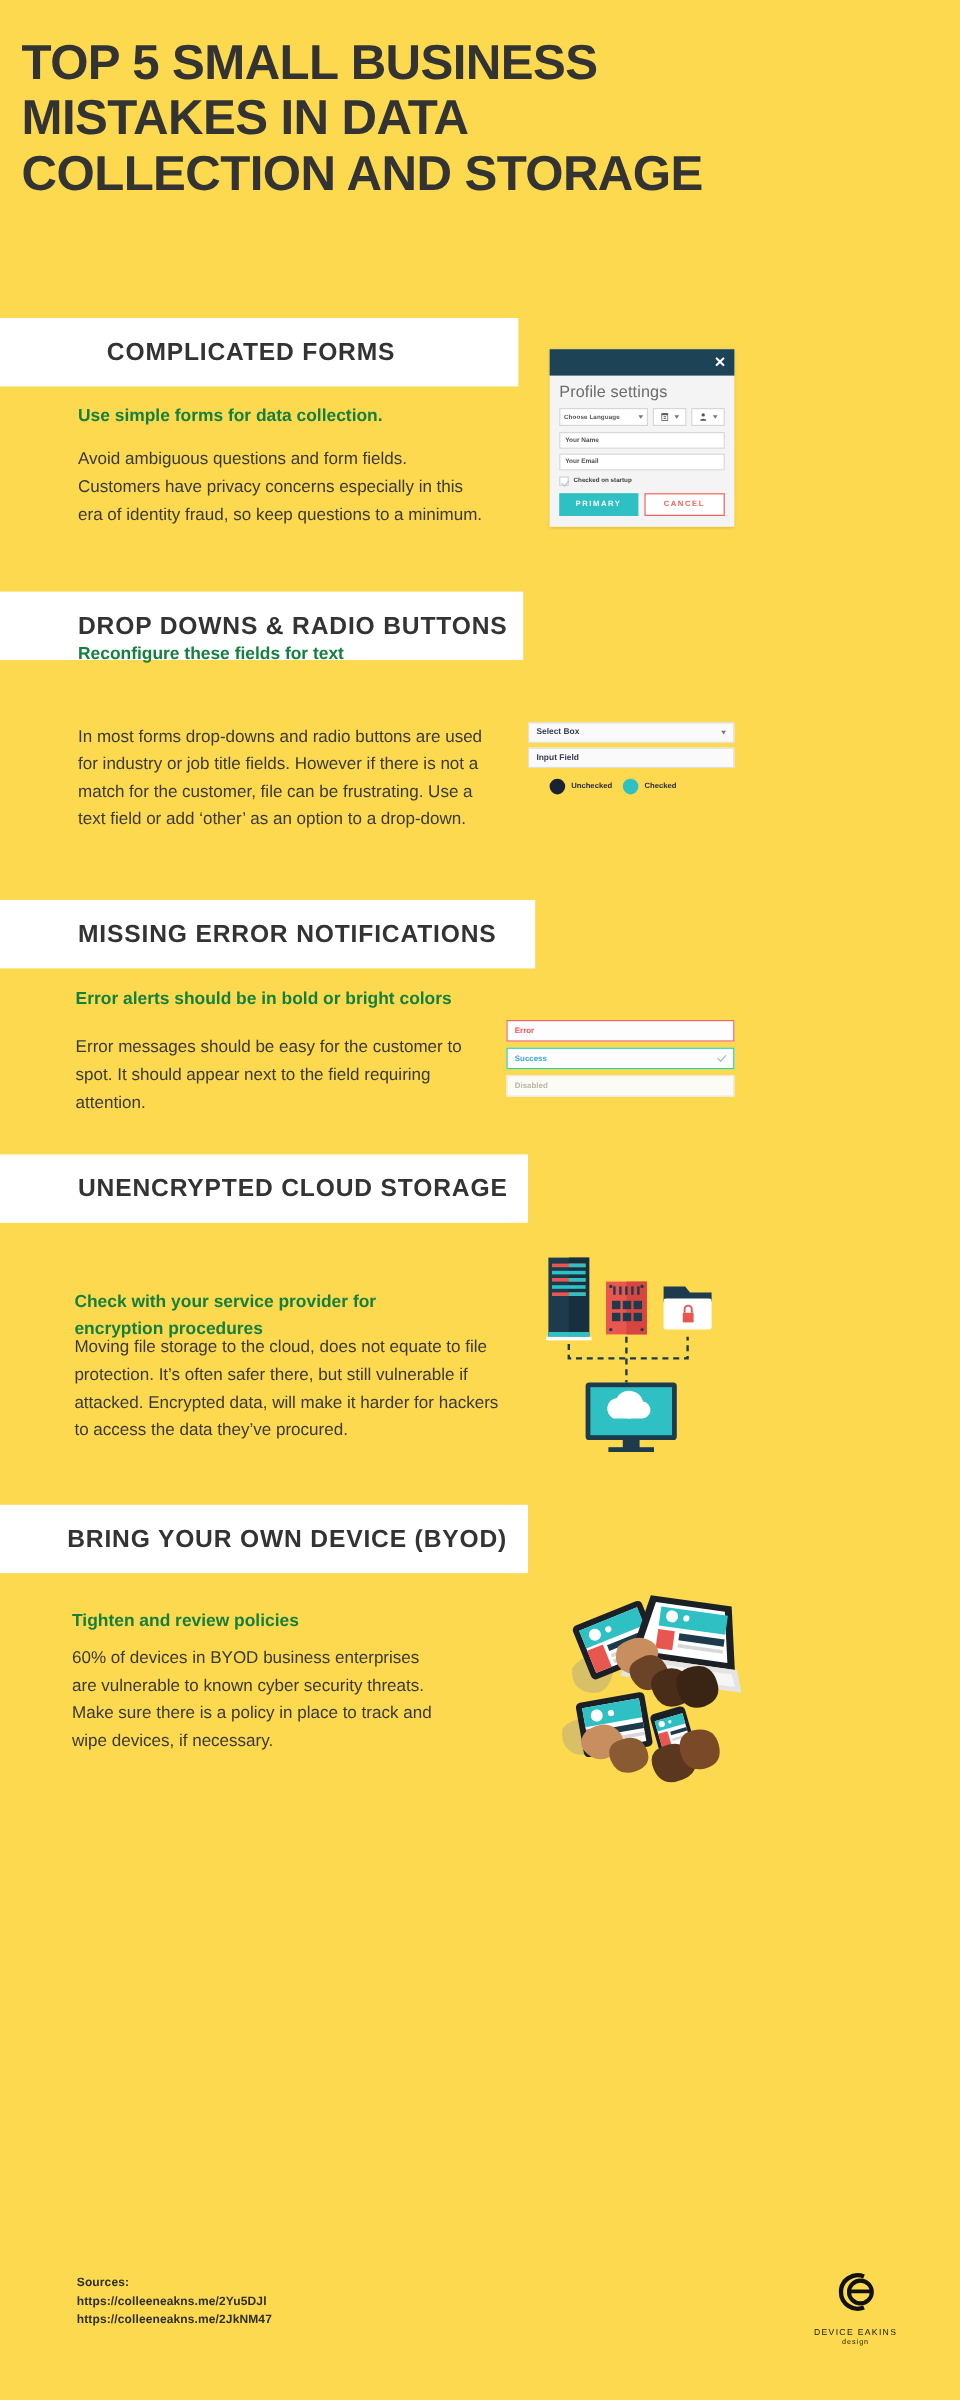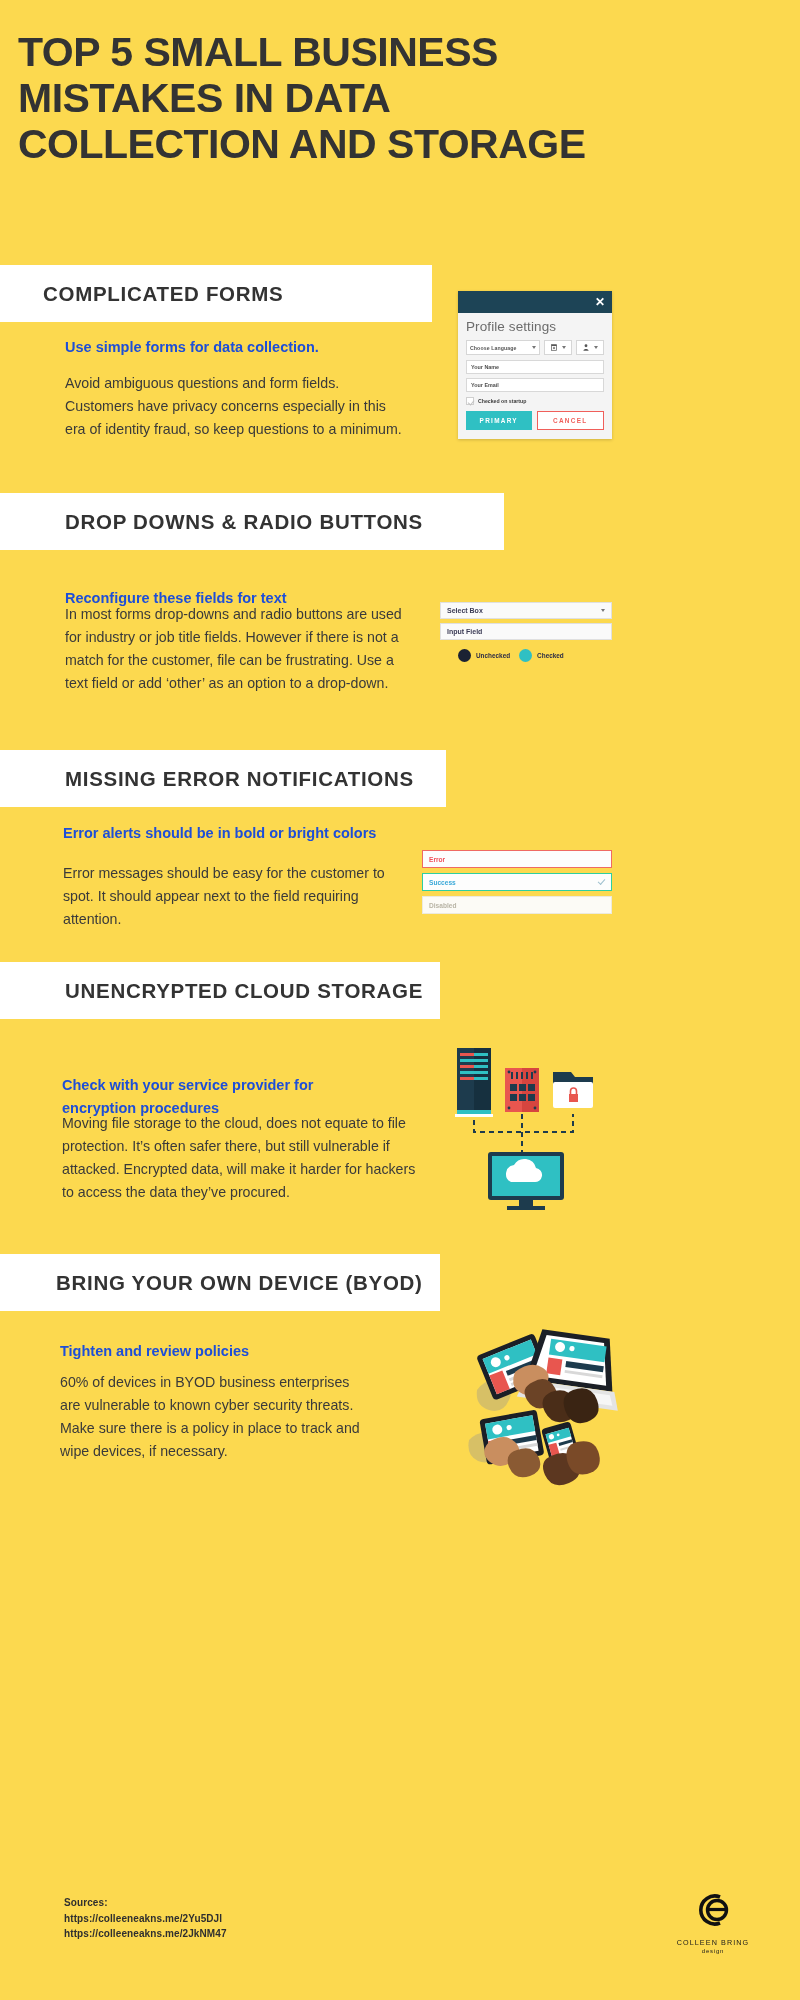--- a/index.html
+++ b/index.html
@@ -47,21 +47,21 @@
     color: #333333;
     text-transform: uppercase;
     white-space: nowrap;
   }
 
   
   .lede {
     position: absolute;
     font-size: 14.5px;
     font-weight: 700;
-    color: #1d4ed8;
+    color: #15803d;
     line-height: 1.45;
   }
   .body {
     position: absolute;
     font-size: 14.2px;
     font-weight: 400;
     color: #3a3a3a;
     line-height: 1.62;
   }
 
@@ -242,21 +242,21 @@
   .logo-name { font-size: 7.2px; letter-spacing: 1.1px; color: #1a1a1a; margin-top: 2px; }
   .logo-sub { font-size: 6px; letter-spacing: .8px; color: #1a1a1a; margin-top: 1px; }
 </style>
 </head>
 <body>
 
 <div class="page">
 
   <div class="title">TOP 5 SMALL BUSINESS MISTAKES IN DATA COLLECTION AND STORAGE</div>
 
-  <div class="banner" style="top:265px; width:432px; height:57px; padding-left:43px;">
+  <div class="banner" style="top:265px; width:432px; height:57px; padding-left:89px;">
     <span class="banner-text">COMPLICATED FORMS</span>
   </div>
   <div class="lede" style="left:65px; top:337px; width:370px;">Use simple forms for data collection.</div>
   <div class="body" style="left:65px; top:372px; width:345px;">Avoid ambiguous questions and form fields. Customers have privacy concerns especially in this era of identity fraud, so keep questions to a minimum.</div>
 
   <div class="dlg">
     <div class="dlg-bar">
       <span class="dlg-close">✕</span>
     </div>
     <div class="dlg-body">
@@ -289,24 +289,24 @@
         <span class="chk-box"></span>
         <span class="chk-label">Checked on startup</span>
       </div>
       <div class="dlg-btns">
         <div class="btn-primary">PRIMARY</div>
         <div class="btn-cancel">CANCEL</div>
       </div>
     </div>
   </div>
 
-  <div class="banner" style="top:493px; width:504px; height:57px; padding-left:65px;">
+  <div class="banner" style="top:493px; width:436px; height:57px; padding-left:65px;">
     <span class="banner-text">DROP DOWNS &amp; RADIO BUTTONS</span>
   </div>
-  <div class="lede" style="left:65px; top:588px; width:370px;">Reconfigure these fields for text</div>
+  <div class="lede" style="left:65px; top:535px; width:370px;">Reconfigure these fields for text</div>
   <div class="body" style="left:65px; top:603px; width:352px;">In most forms drop-downs and radio buttons are used for industry or job title fields. However if there is not a match for the customer, file can be frustrating. Use a text field or add ‘other’ as an option to a drop-down.</div>
 
   <div class="widget2">
     <div class="w-select">
       <span>Select Box</span>
       <span class="caret-dn"></span>
     </div>
     <div class="w-input">
       <span>Input Field</span>
     </div>
@@ -482,17 +482,17 @@
     <div>https://colleeneakns.me/2Yu5DJl</div>
     <div>https://colleeneakns.me/2JkNM47</div>
   </div>
 
   <div class="logo">
     <svg width="46" height="44" viewBox="0 0 46 44">
       <path d="M30 9 a14 14 0 1 0 0 26" fill="none" stroke="#111" stroke-width="3.6"></path>
       <circle cx="27" cy="22" r="9.5" fill="none" stroke="#111" stroke-width="3.4"></circle>
       <path d="M18.5 21.5 h17" stroke="#111" stroke-width="3.2"></path>
     </svg>
-    <div class="logo-name">COLLEEN BRING</div>
+    <div class="logo-name">DEVICE EAKINS</div>
     <div class="logo-sub">design</div>
   </div>
 
 </div>
 
 </body></html>

